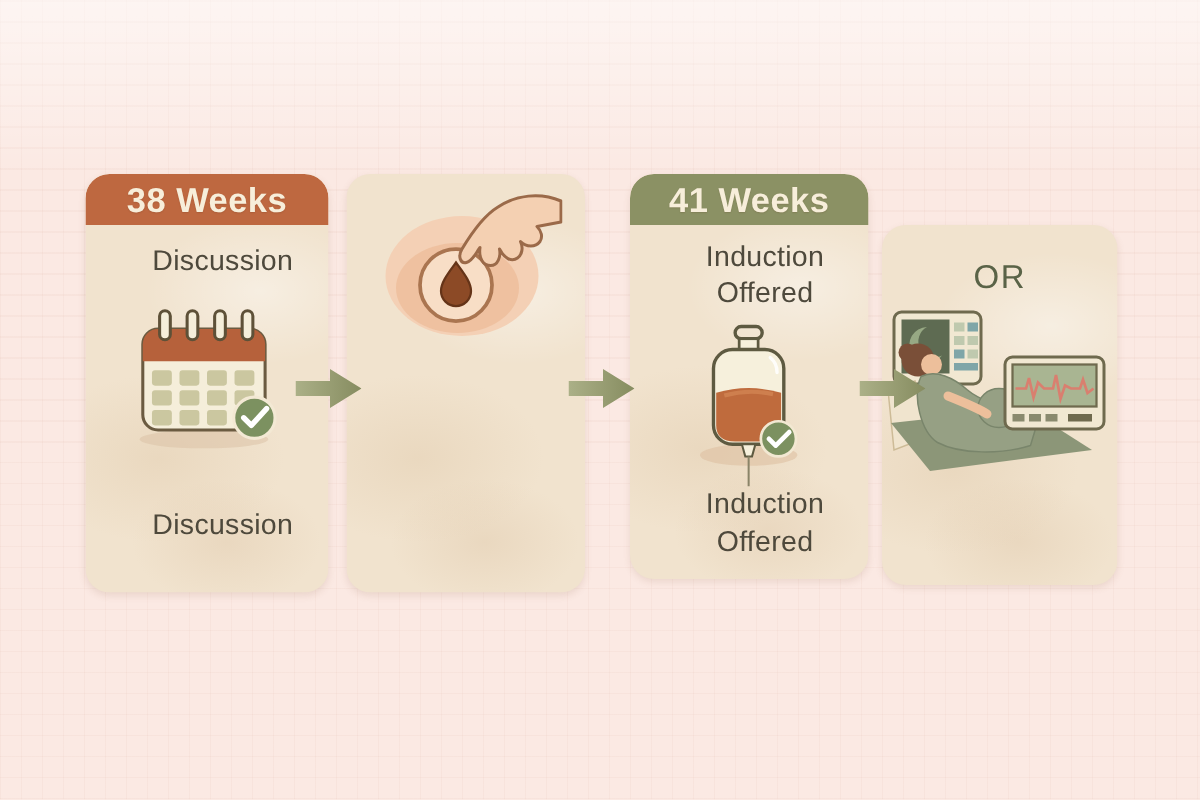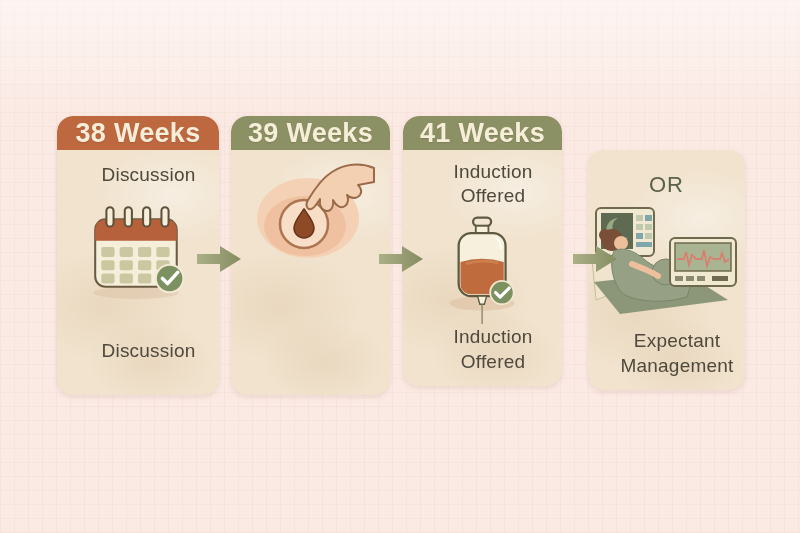--- a/index.html
+++ b/index.html
@@ -18,28 +18,28 @@
     box-shadow:0 2px 5px rgba(140,100,70,.14);
     background:
       radial-gradient(120px 80px at 30% 68%, rgba(208,178,138,.22), transparent 70%),
       radial-gradient(110px 70px at 72% 28%, rgba(255,255,255,.40), transparent 70%),
       radial-gradient(90px 60px at 58% 88%, rgba(200,165,125,.18), transparent 70%),
       #F1E3CE;
     overflow:hidden;
   }
   #card-38w { left:57px;  top:116px; width:162px; height:279px; }
   #card-39w { left:231px; top:116px; width:159px; height:279px; }
-  #card-41w { left:403px; top:116px; width:159px; height:270px;justify-content:flex-end; }
+  #card-41w { left:420px; top:116px; width:159px; height:270px;justify-content:flex-end; }
   #card-or  { left:588px; top:150px; width:157px; height:240px; }
 
   .card-header {
     width:100%; height:34px; flex:none;
     border-radius:16px 16px 0 0;
     display:flex; align-items:center; justify-content:center;
-    color:#F7EEDA; font-weight:bold; font-size:27px; letter-spacing:.3px;
+    color:#F7EEDA; font-weight:bold; font-size:23px; letter-spacing:.3px;
     text-shadow:0 1px 1px rgba(90,50,30,.18);
   }
   .top-text, .bottom-text {
     font-size:19px; line-height:1.28; color:#4E493C; text-align:center;
     white-space:pre-line; letter-spacing:.2px;margin-left:21px;
   }
   .top-text { margin-top:10px; }
   #card-38w .top-text { margin-top:13px; }
   .bottom-text { margin-top:auto; }
   #card-38w .bottom-text { margin-bottom:32px; }
@@ -93,21 +93,20 @@
             <rect x="52" y="69" width="13" height="10" rx="2"></rect>
         </g>
         <circle cx="83" cy="74" r="13.5" fill="#7C9160" stroke="#F3E9D4" stroke-width="2"></circle>
         <path d="M76 74 l5 5 l10 -11" stroke="#FFFFFF" stroke-width="3.5" fill="none" stroke-linecap="round" stroke-linejoin="round"></path>
       </svg>
     </div>
     <div class="bottom-text">Discussion</div>
   </div>
 
   <div class="card" id="card-39w">
-    <div class="card-header" style="background-color: rgb(139, 145, 100);">39 Weeks</div>
     <div class="icon-wrap">
       <svg width="128" height="112" viewBox="0 0 126 112">
         <ellipse cx="60" cy="64" rx="51" ry="40" fill="#F4D0B5"></ellipse>
         <ellipse cx="57" cy="72" rx="41" ry="30" fill="#EDBB97" opacity="0.7"></ellipse>
         <circle cx="56" cy="70" r="24" fill="#F8DEC6" stroke="#AA7550" stroke-width="2.5"></circle>
         <path d="M56 55 C61 62 66 68 66 74 A10 10 0 0 1 46 74 C46 68 51 62 56 55 Z" fill="#8C4A26" stroke="#653418" stroke-width="1.5"></path>
         <path d="M126 14 C112 8 96 10 84 18 C74 24 66 36 60 46 C57 51 59 56 63 55 C67 54 69 49 72 45 C71 52 74 57 79 57 C84 57 86 51 85 46 C88 52 93 55 97 52 C100 50 101 45 99 41 C103 45 109 45 112 41 C114 38 113 34 110 31 L126 28 Z" fill="#F4D0B2" stroke="#9B6A49" stroke-width="2" stroke-linejoin="round"></path>
       </svg>
     </div>
   </div>
@@ -166,22 +165,20 @@
 
         <rect x="78" y="36" width="66" height="48" rx="5" fill="#F1E8D2" stroke="#6F6A4E" stroke-width="2"></rect>
         <rect x="83" y="41" width="56" height="28" fill="#A9B592" stroke="#6F6A4E" stroke-width="1.5"></rect>
         <polyline points="85,57 92,57 94,50 97,63 100,53 104,57 110,57 112,48 115,64 118,55 122,57 128,57 130,51 133,60 137,57" stroke="#D97F6F" stroke-width="1.8" fill="none"></polyline>
         <rect x="83" y="74" width="8" height="5" fill="#8A8A6E"></rect>
         <rect x="94" y="74" width="8" height="5" fill="#8A8A6E"></rect>
         <rect x="105" y="74" width="8" height="5" fill="#8A8A6E"></rect>
         <rect x="120" y="74" width="16" height="5" fill="#6F6A4E"></rect>
       </svg>
     </div>
-    <div class="bottom-text">Expectant
-Management</div>
   </div>
 
   <svg class="flow-arrow" id="flow-arrow-1" viewBox="0 0 44 28">
     <defs>
         <linearGradient id="ag1" x1="0" y1="0" x2="1" y2="0">
           <stop offset="0" stop-color="#ABB087"></stop>
           <stop offset="1" stop-color="#868C60"></stop>
         </linearGradient>
       </defs>
     <polygon points="0,9 23,9 23,1 44,14 23,27 23,19 0,19" fill="url(#ag1)"></polygon>

